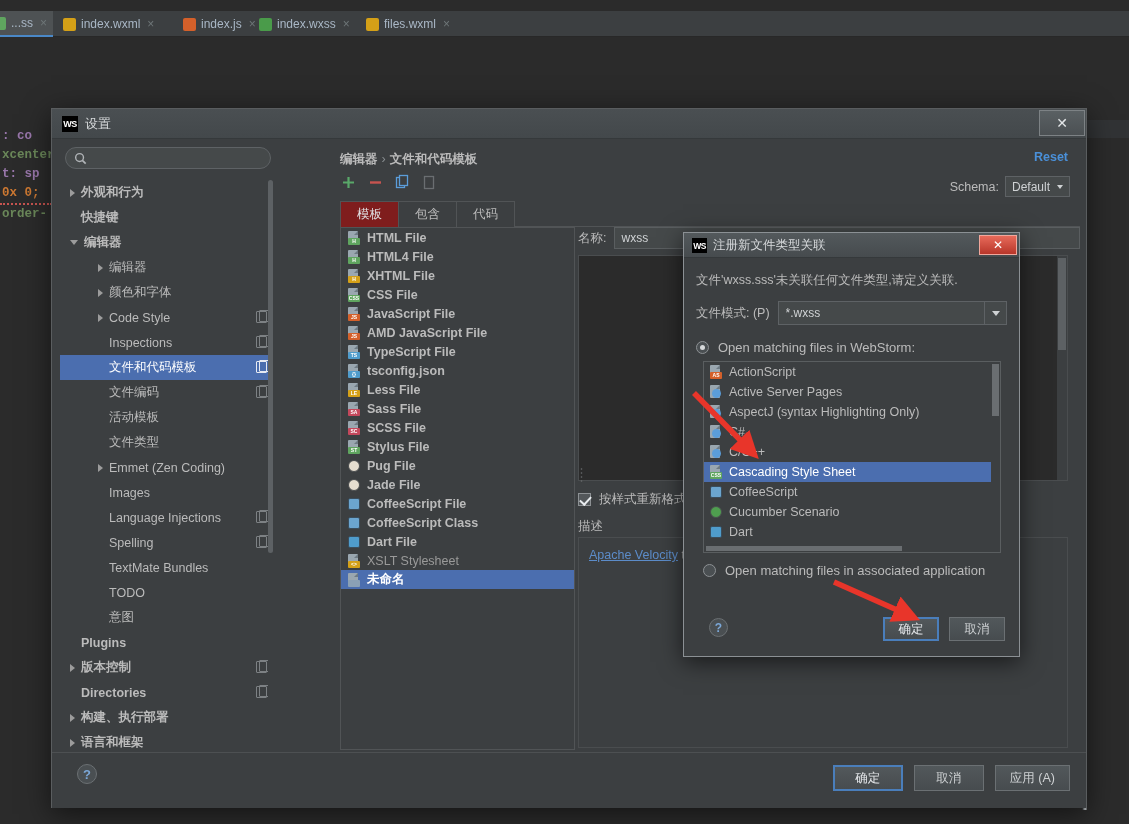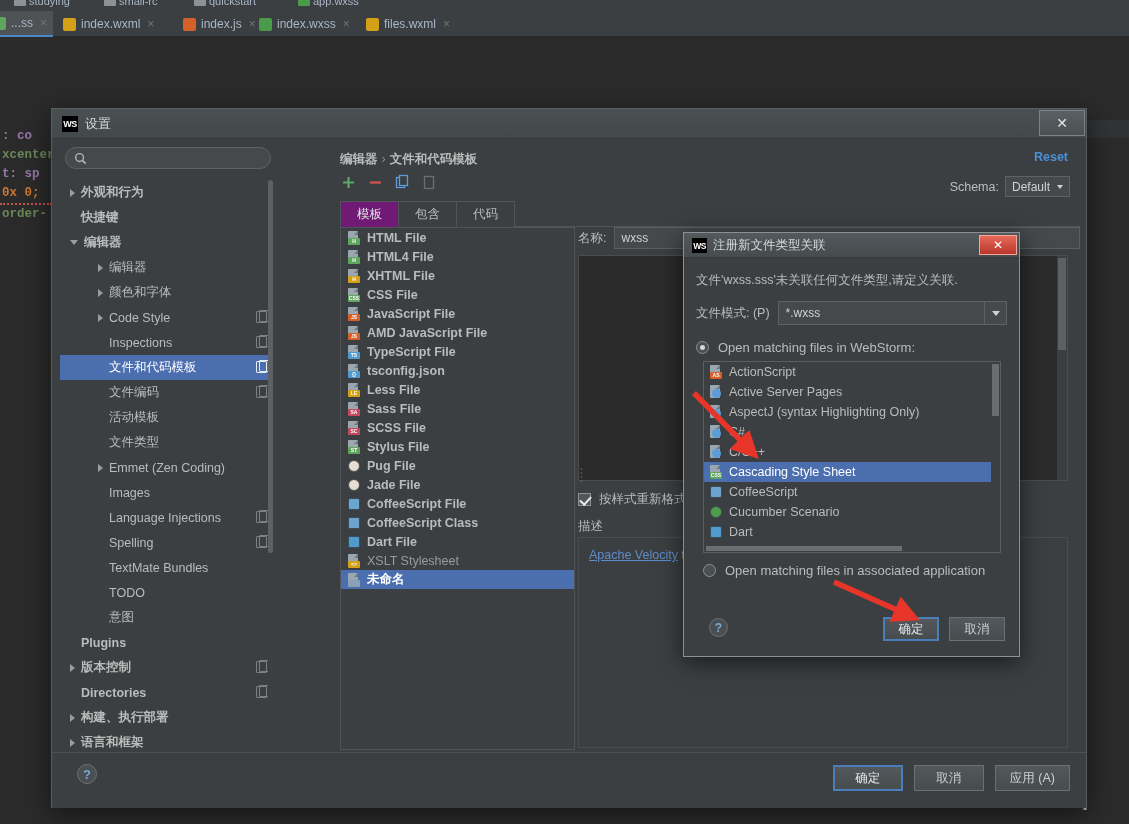--- a/index.html
+++ b/index.html
@@ -164,21 +164,21 @@
 
   .tabs-row {
     position: absolute; left: 58px; top: 54px; right: 0; height: 26px;
     border-bottom: 1px solid #515456;
   }
   .ttab {
     float: left; height: 26px; padding: 0 16px; font-size: 12.5px; color: #bbbbbb;
     display: flex; align-items: center; border: 1px solid #515456; border-bottom: none;
     background: #3c3f41; margin-right: -1px;
   }
-  .ttab.active { background: #701a75; color: #e2e5e7; }
+  .ttab.active { background: #7f1d1d; color: #e2e5e7; }
 
   .list-pane {
     position: absolute; left: 58px; top: 80px; width: 235px; bottom: 0;
     background: #3c3f41; border: 1px solid #515456;
   }
   .lrow {
     height: 19px; display: flex; align-items: center; padding-left: 6px;
     font-size: 12.5px; color: #bbbbbb; font-weight: bold; white-space: nowrap;
   }
   .lrow.dim { color: #9a9a9a; font-weight: normal; }
@@ -338,26 +338,20 @@
     border-radius: 1px; font-size: 5px; color: #fff; text-align: center; line-height: 7px;
     font-family: "Liberation Sans", sans-serif; font-weight: bold;
   }
   .ic-circle { position:absolute; left:1px; top:1px; width:12px; height:12px; border-radius:50%; }
 </style>
 </head>
 <body>
 
 <div id="root">
 
-  <div class="ide-breadcrumbs" id="bcbar">
-      <div class="bc-item" style="left: 14px;"><span class="bc-icon" style="background:#8d9296"></span><span>studying</span></div>
-      <div class="bc-item" style="left: 104px;"><span class="bc-icon" style="background:#8d9296"></span><span>small-rc</span></div>
-      <div class="bc-item" style="left: 194px;"><span class="bc-icon" style="background:#8d9296"></span><span>quickstart</span></div>
-      <div class="bc-item" style="left: 298px;"><span class="bc-icon" style="background:#4a9b4a"></span><span>app.wxss</span></div>
-    </div>
 
   <div class="ide-tabs" id="tabbar">
       <div class="tab active" style="left: -14px;">
         <span class="ficon" style="background:#5fa55f"></span>
         <span>...ss</span>
         <span class="tclose">×</span>
       </div>
       <div class="tab" style="left: 56px;">
         <span class="ficon" style="background:#d4a017"></span>
         <span>index.wxml</span>

